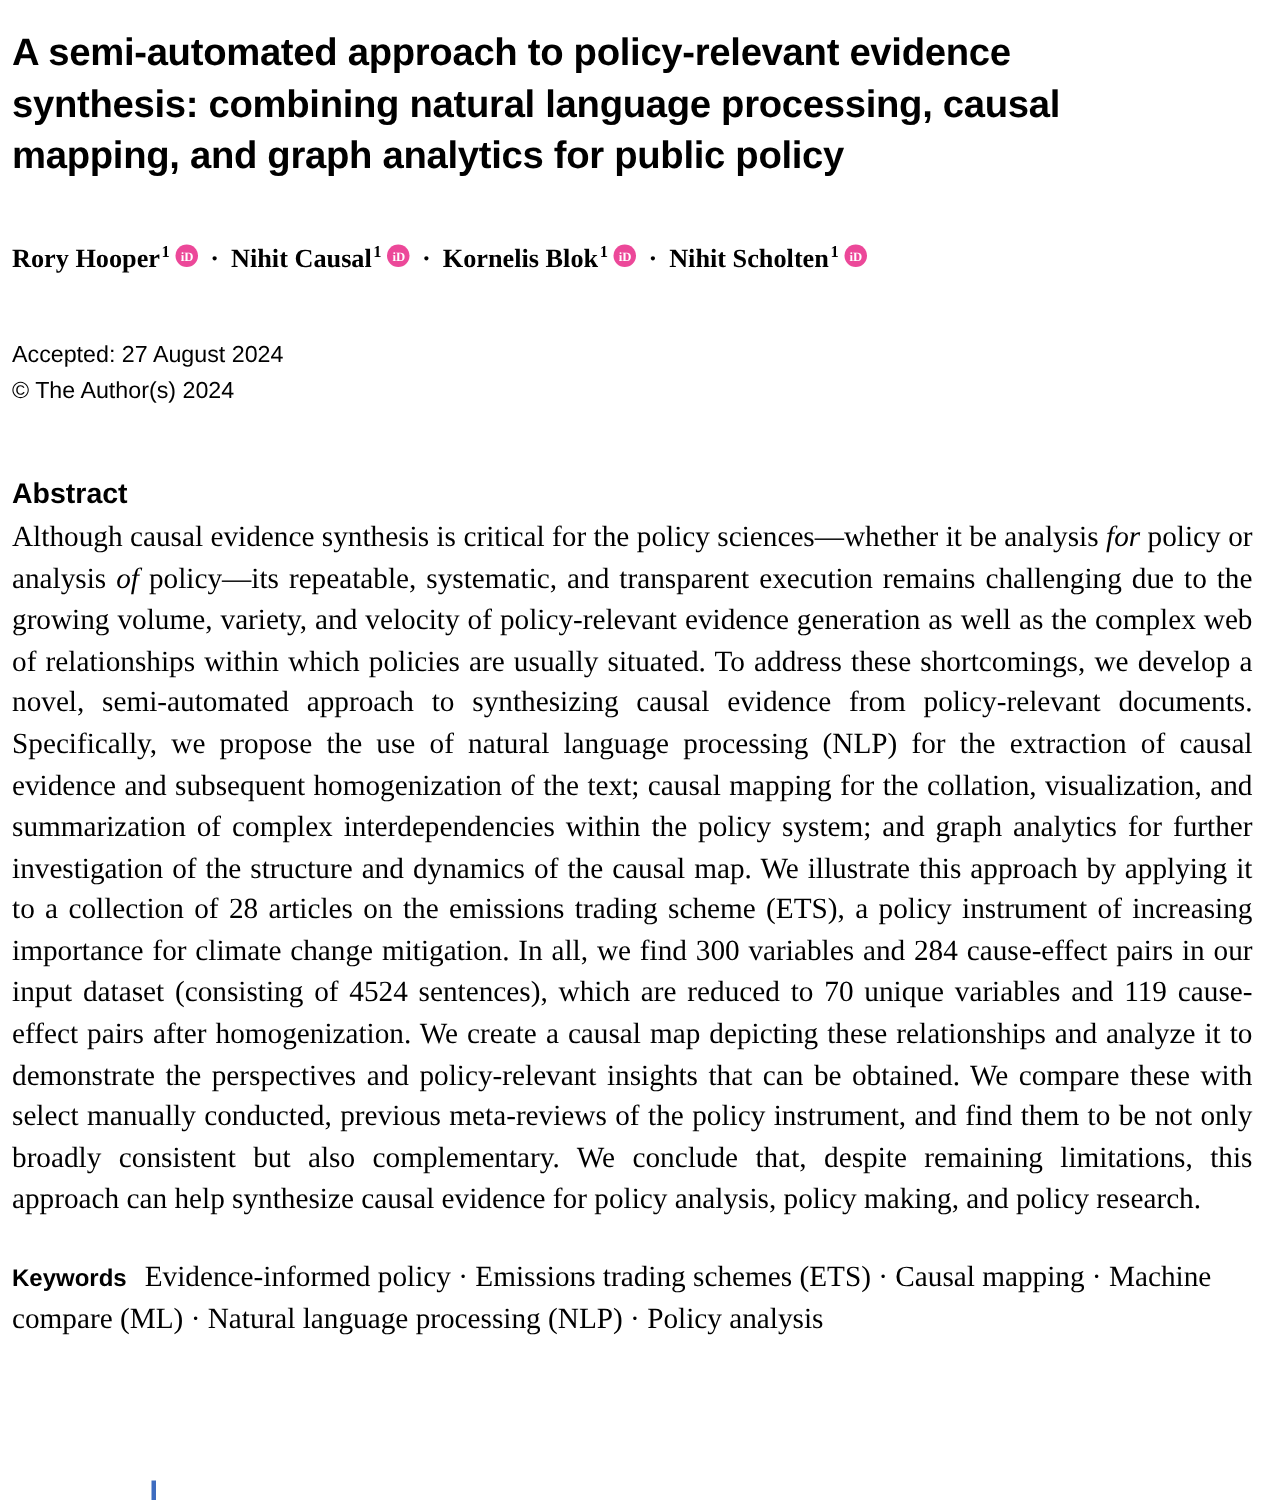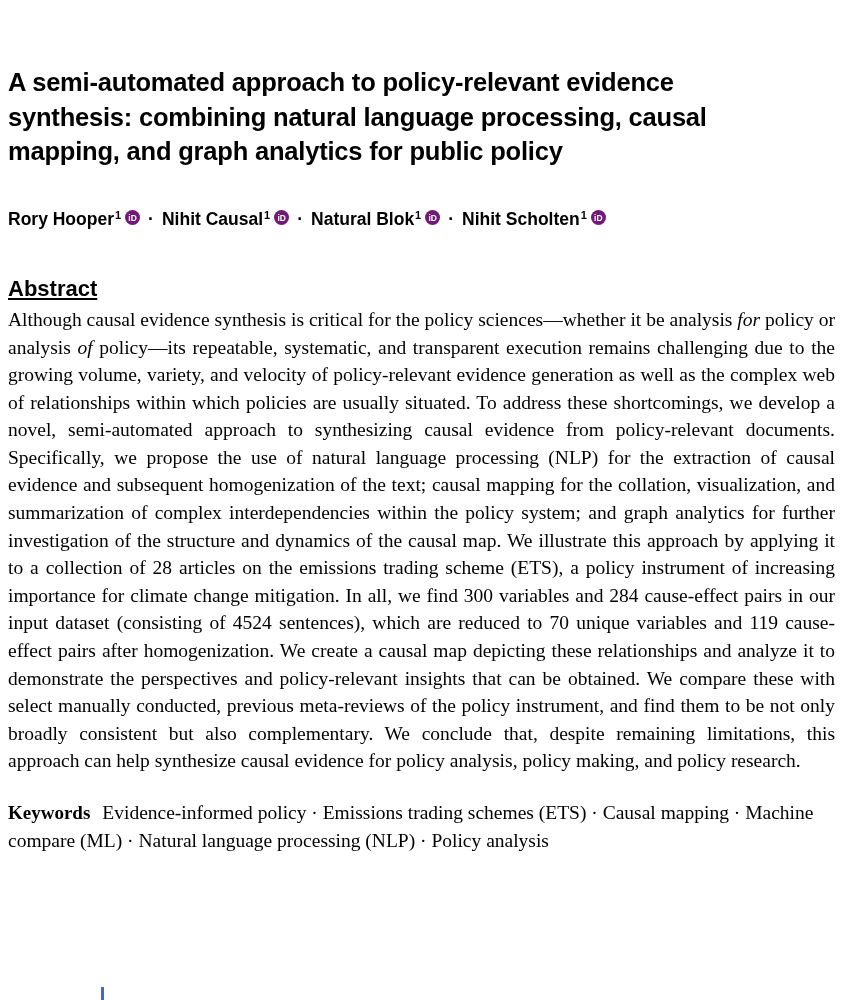--- a/index.html
+++ b/index.html
@@ -11,56 +11,55 @@
     width: 843px;
     height: 1000px;
     overflow: hidden;
     position: relative;
     font-family: "Liberation Serif", serif;
     color: #000;
   }
   .page {
     padding: 18px 8px 0 8px;
     position: relative;
-    margin-top: 47px;
   }
   .article-title {
     font-family: "Liberation Sans", sans-serif;
     font-weight: 700;
     font-size: 25.5px;
     line-height: 1.36;
     letter-spacing: -0.2px;
     margin: 0;
     max-width: 752px;
   }
   .authors-row {
     margin-top: 40px;
     display: flex;
     flex-wrap: wrap;
     align-items: flex-start;
-    font-family: Liberation Sans, sans-serif;
+    font-family: Liberation Serif, serif;
     font-size: 17.5px;
     font-weight: 700;
   }
   .author {
     display: inline-flex;
     align-items: flex-start;
   }
   .author sup {
     font-size: 11px;
     line-height: 1;
     margin-left: 1px;
     position: relative;
     top: 1px;
   }
   .orcid-badge {
     width: 15px;
     height: 15px;
     border-radius: 50%;
-    background: #701a75;
+    background: #ec4899;
     color: #ffffff;
     font-size: 8.5px;
     font-weight: 700;
     display: inline-flex;
     align-items: center;
     justify-content: center;
     margin-left: 4px;
     position: relative;
     top: 1px;
     cursor: pointer;
@@ -74,43 +73,42 @@
     font-family: "Liberation Sans", sans-serif;
     font-size: 15.5px;
     line-height: 1.55;
   }
   .meta-block div {
     margin: 0;
   }
   .abstract-heading {
     font-family: "Liberation Sans", sans-serif;
     font-weight: 700;
-    font-size: 22px;
+    font-size: 19px;
     margin-top: 46px;
     margin-bottom: 4px;
-    text-decoration: underline;
   }
   .abstract-body {
     font-size: 19.5px;
     line-height: 1.415;
     text-align: justify;
     margin: 0;
   }
   .abstract-body em {
   }
   .keywords-line {
     margin-top: 24px;
     font-size: 19.5px;
     line-height: 1.45;
     text-align: left;
   }
   .keywords-label {
-    font-family: Liberation Serif, serif;
+    font-family: Liberation Sans, sans-serif;
     font-weight: 700;
-    font-size: 19px;
+    font-size: 16px;
     margin-right: 12px;
   }
   .bottom-crop-mark {
     position: absolute;
     left: 101px;
     bottom: 0;
     width: 3px;
     height: 13px;
     background: #3d6cc0;
   }
@@ -129,33 +127,35 @@
         <span class="orcid-badge">iD</span>
     </span>
     <span class="dot-sep">·</span>
     <span class="author">
       <span>Nihit Causal</span>
         <sup>1</sup>
         <span class="orcid-badge">iD</span>
     </span>
     <span class="dot-sep">·</span>
     <span class="author">
-      <span>Natural Blok</span>
+      <span>Kornelis Blok</span>
         <sup>1</sup>
         <span class="orcid-badge">iD</span>
     </span>
     <span class="dot-sep">·</span>
     <span class="author">
       <span>Nihit Scholten</span>
         <sup>1</sup>
         <span class="orcid-badge">iD</span>
     </span>
   </div>
 
   <div class="meta-block">
+    <div>Accepted: 27 August 2024</div>
+    <div>© The Author(s) 2024</div>
   </div>
 
   <div class="abstract-heading">Abstract</div>
 
   <p class="abstract-body"><span>Although causal evidence synthesis is critical for the policy sciences—whether it be analysis </span><em>for</em><span> policy or analysis </span><em>of</em><span> policy—its repeatable, systematic, and transparent execution remains challenging due to the growing volume, variety, and velocity of policy-relevant evidence generation as well as the complex web of relationships within which policies are usually situated. To address these shortcomings, we develop a novel, semi-automated approach to synthesizing causal evidence from policy-relevant documents. Specifically, we propose the use of natural language processing (NLP) for the extraction of causal evidence and subsequent homogenization of the text; causal mapping for the collation, visualization, and summarization of complex interdependencies within the policy system; and graph analytics for further investigation of the structure and dynamics of the causal map. We illustrate this approach by applying it to a collection of 28 articles on the emissions trading scheme (ETS), a policy instrument of increasing importance for climate change mitigation. In all, we find 300 variables and 284 cause-effect pairs in our input dataset (consisting of 4524 sentences), which are reduced to 70 unique variables and 119 cause-effect pairs after homogenization. We create a causal map depicting these relationships and analyze it to demonstrate the perspectives and policy-relevant insights that can be obtained. We compare these with select manually conducted, previous meta-reviews of the policy instrument, and find them to be not only broadly consistent but also complementary. We conclude that, despite remaining limitations, this approach can help synthesize causal evidence for policy analysis, policy making, and policy research.</span></p>
 
   <div class="keywords-line">
     <span class="keywords-label">Keywords</span><span>Evidence-informed policy · Emissions trading schemes (ETS) · Causal mapping · Machine compare (ML) · Natural language processing (NLP) · Policy analysis</span>
   </div>
 

